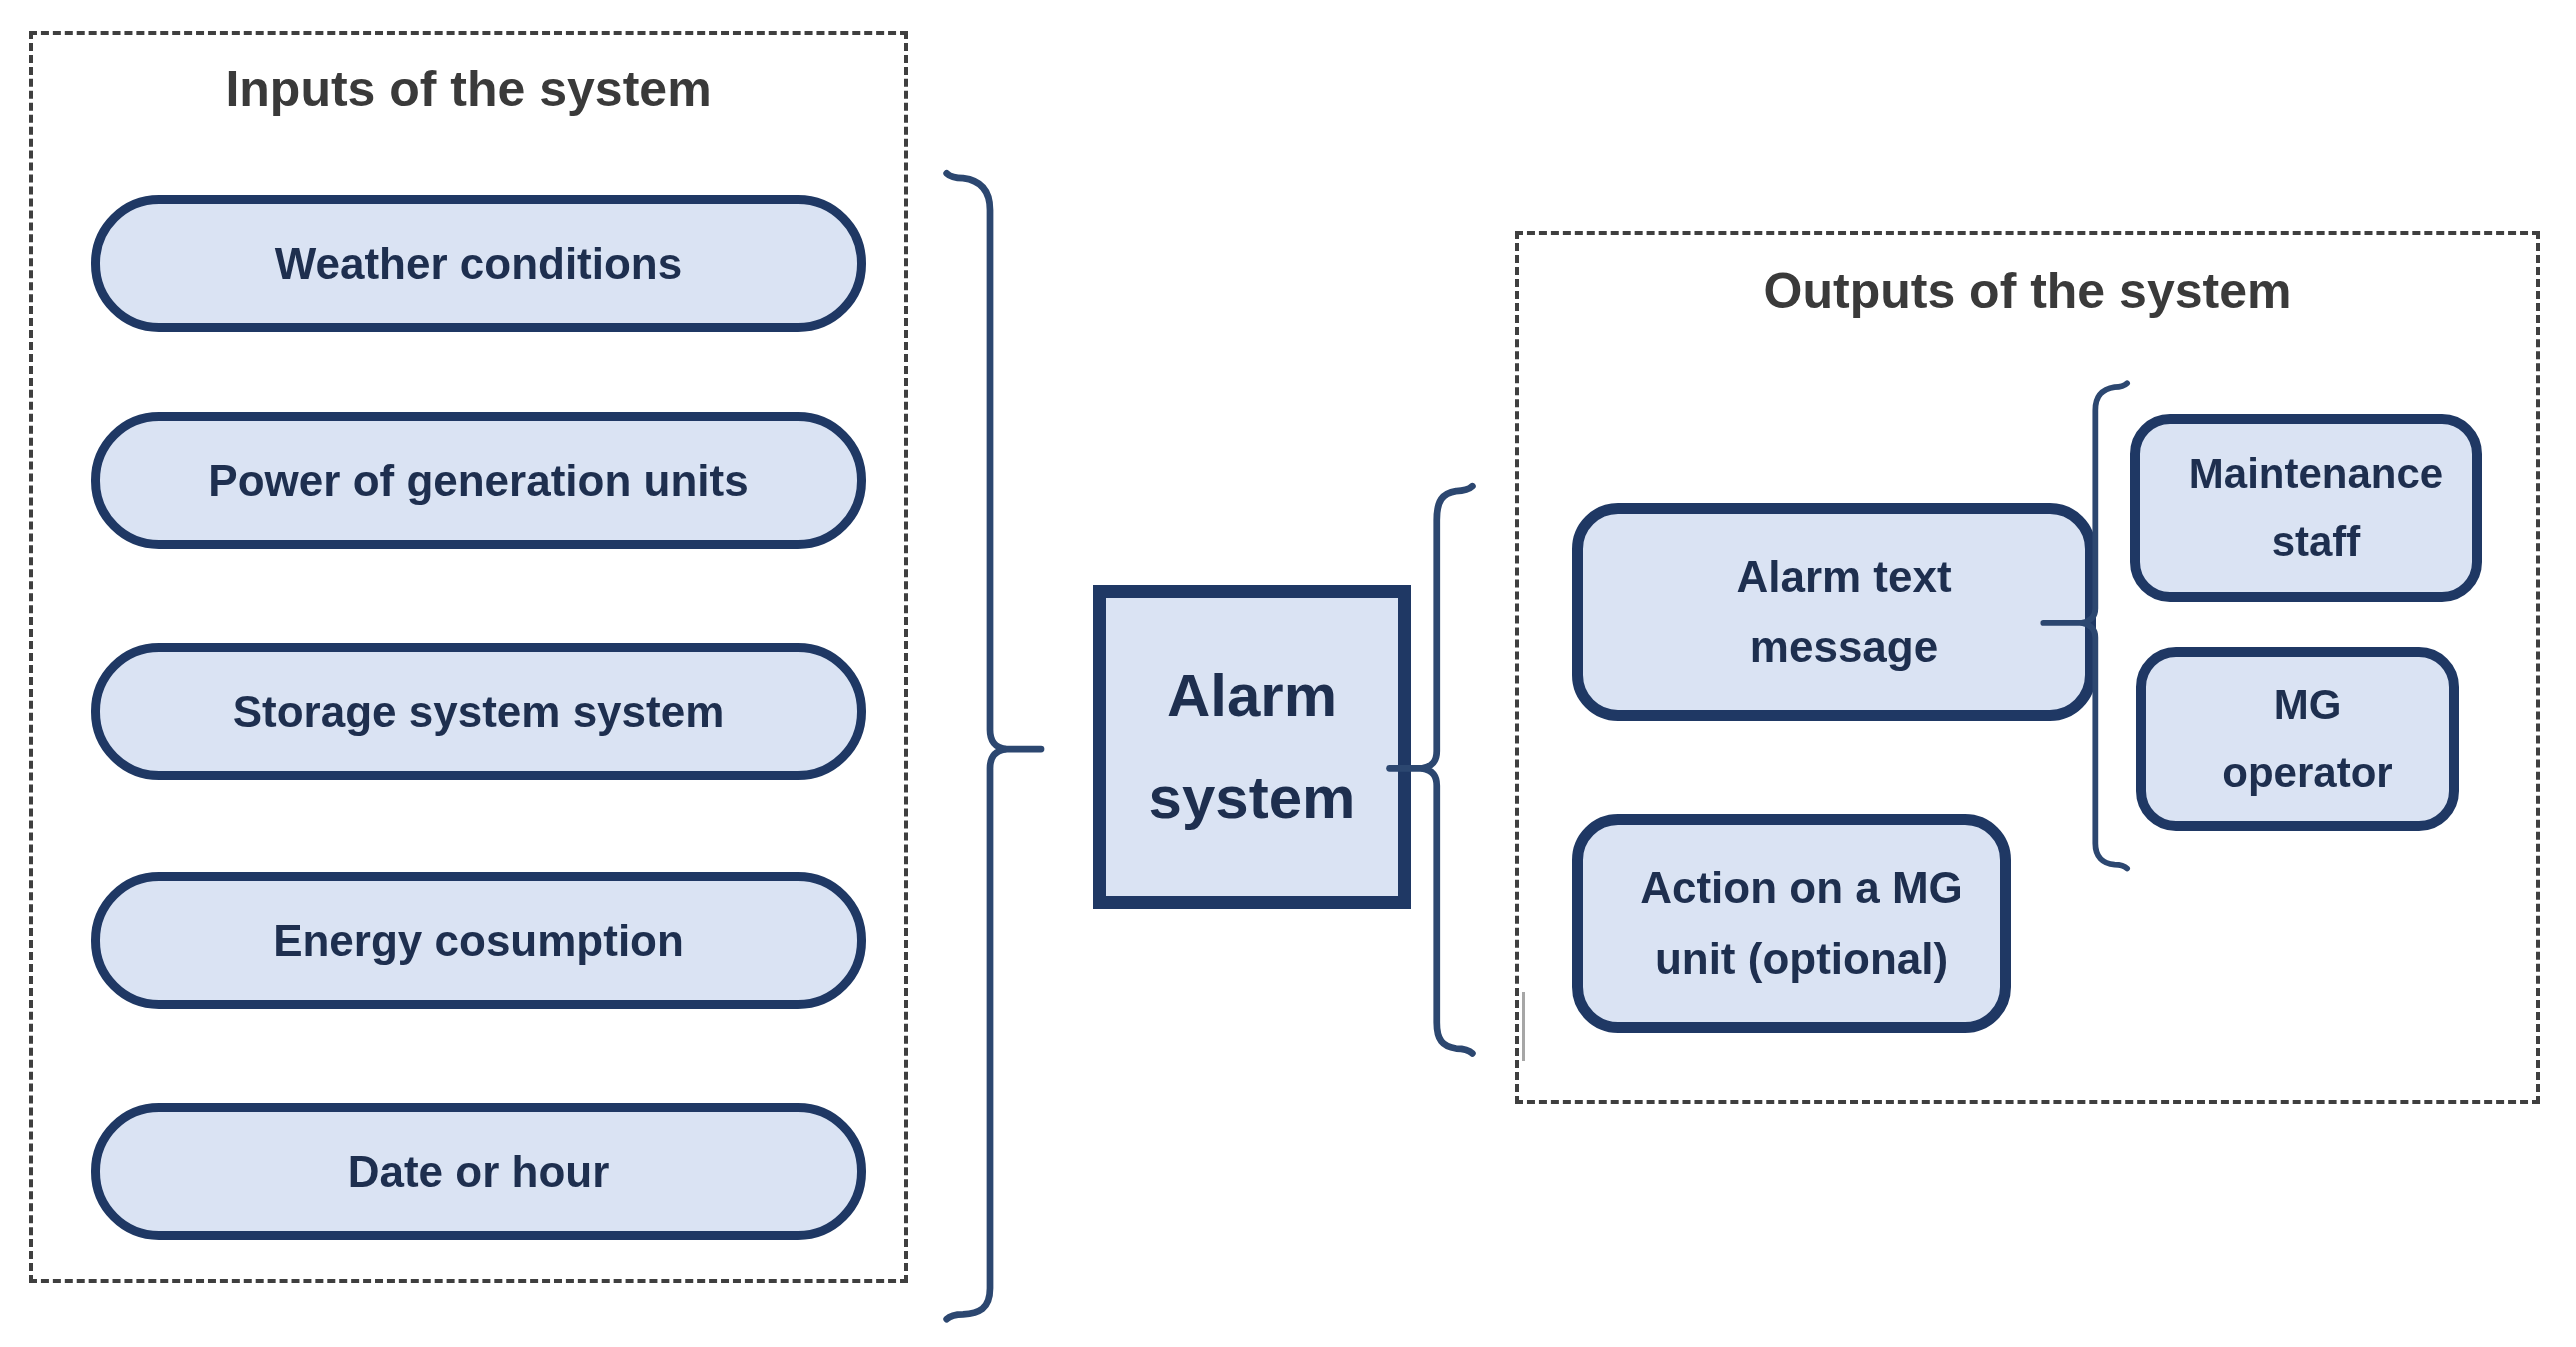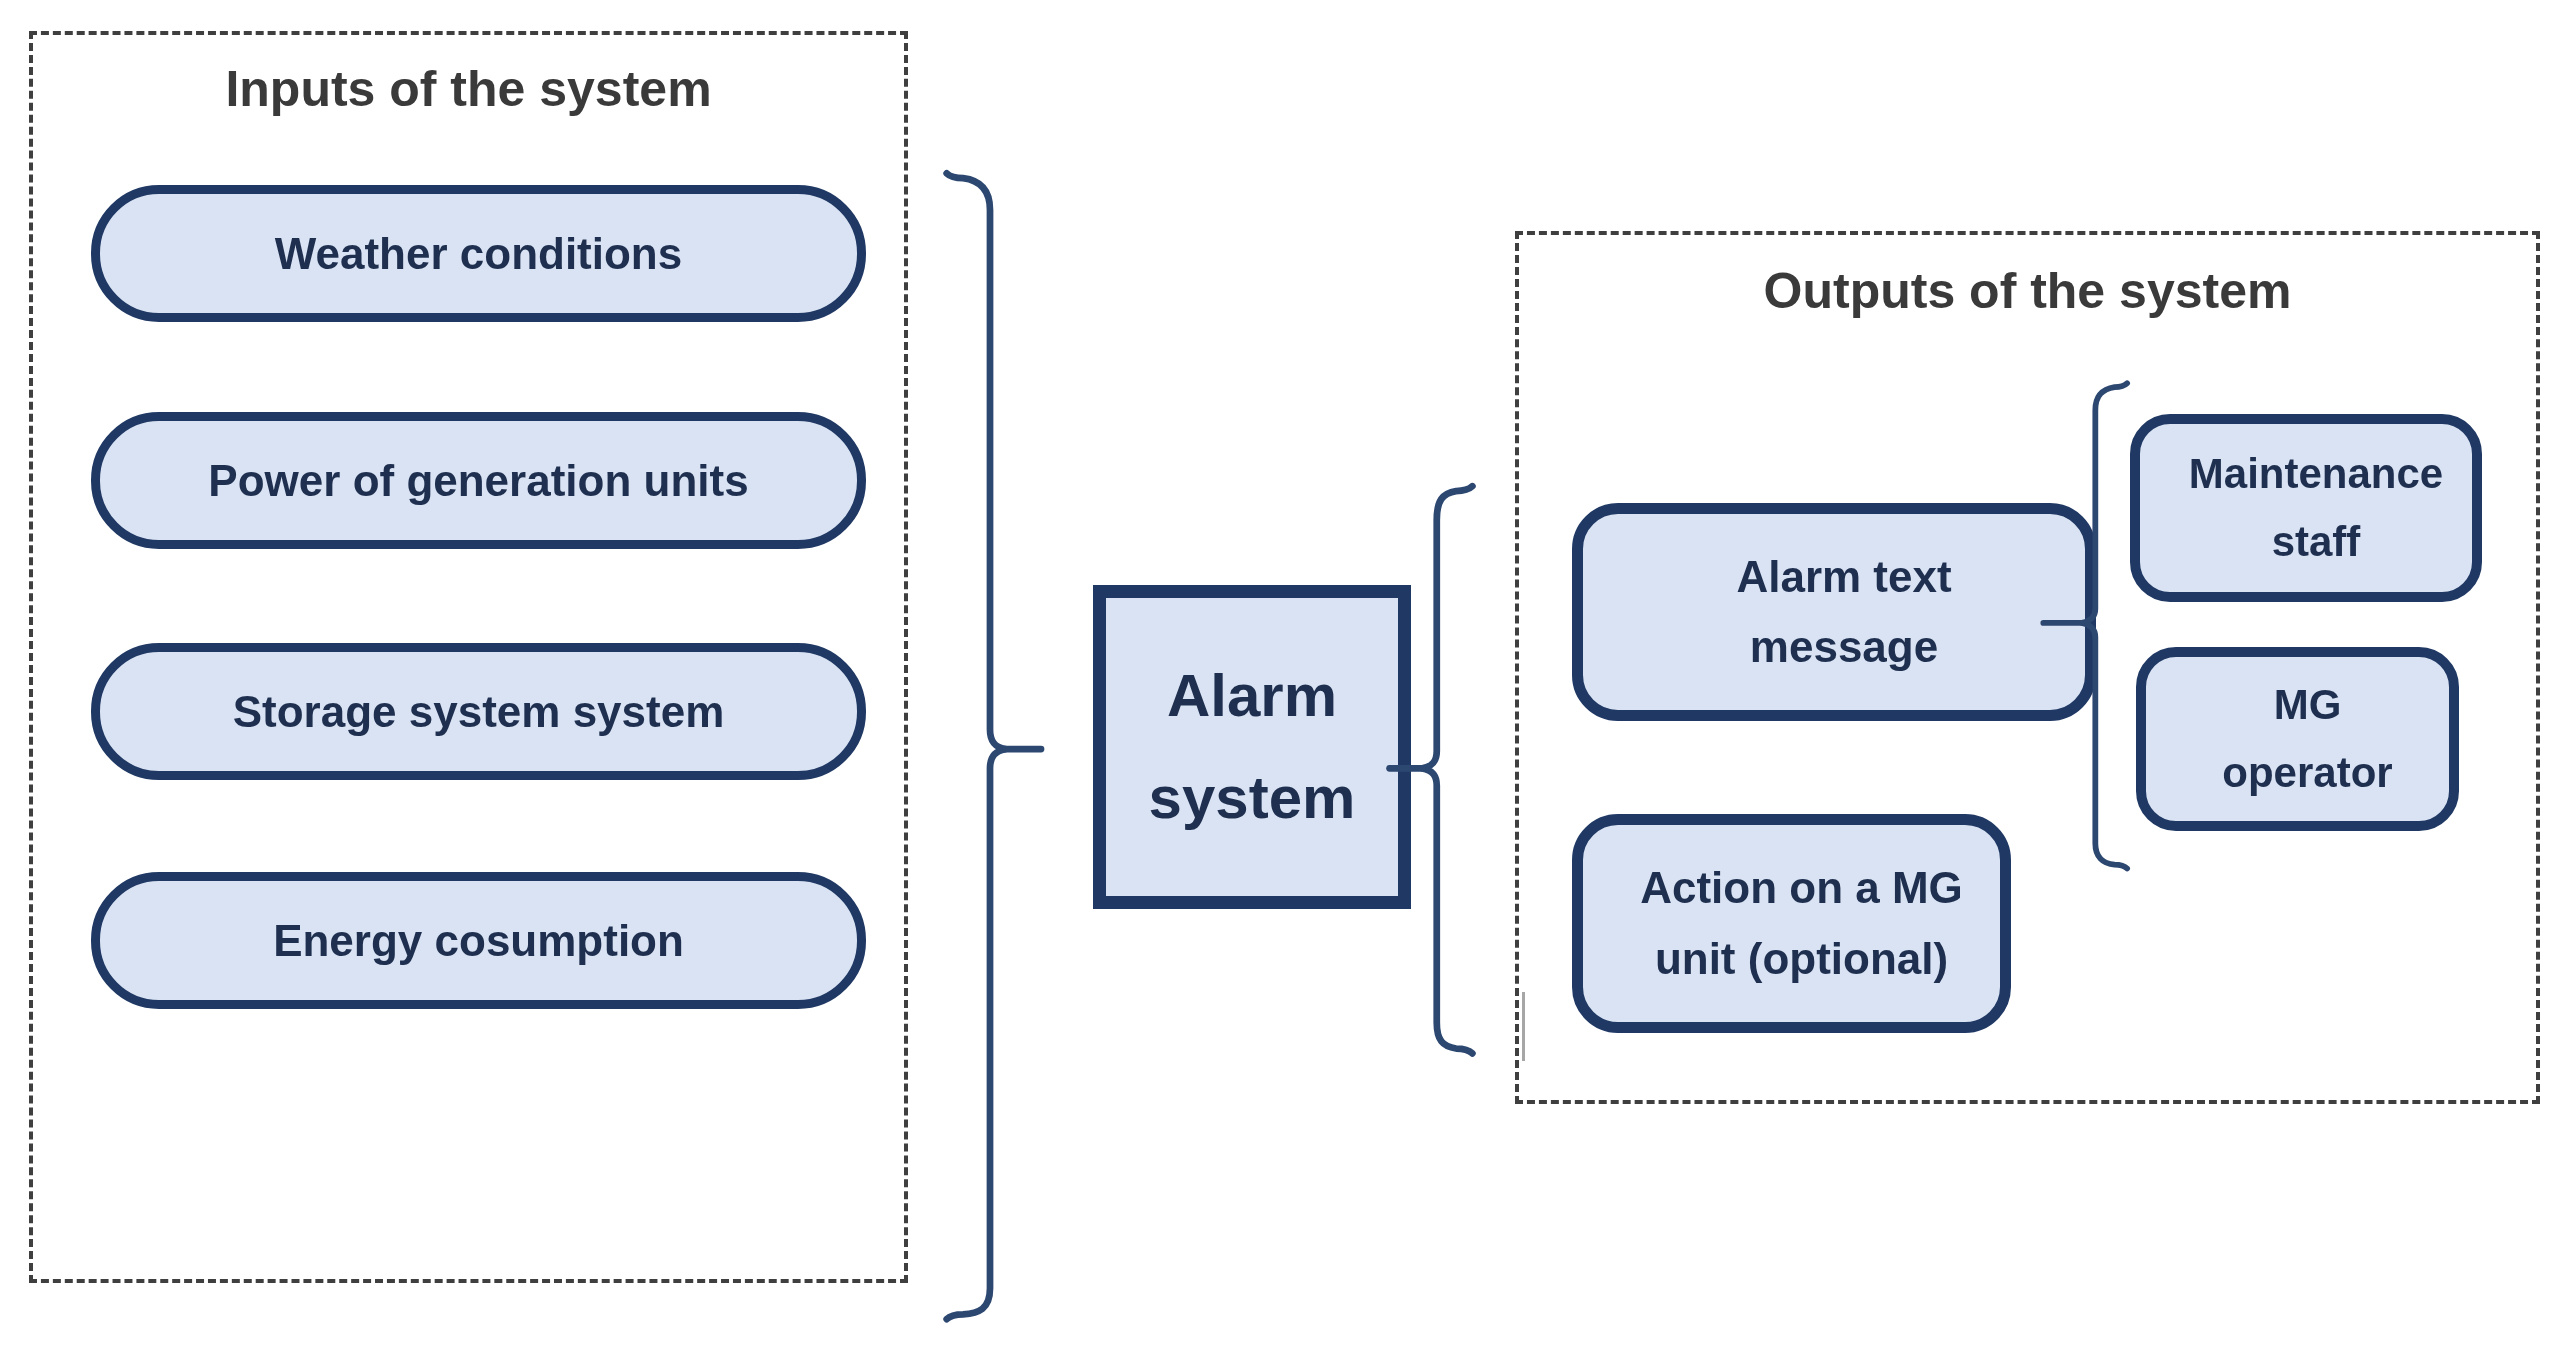--- a/index.html
+++ b/index.html
@@ -99,24 +99,25 @@
   }
 </style>
 </head>
 <body>
 
 <div class="canvas">
 
   <div class="dashed-panel" style="left:29px;top:31px;width:879px;height:1252px;"></div>
   <div class="panel-title" style="left:29px;top:60px;width:879px;">Inputs of the system</div>
 
-  <div class="pill" style="top:185px;text-align:center;">Weather conditions</div>
+  <div class="pill" style="top:195px;text-align:center;">Weather conditions</div>
   <div class="pill" style="top:412px;">Power of generation units</div>
   <div class="pill" style="top:643px;">Storage system system</div>
   <div class="pill" style="top:872px;">Energy cosumption</div>
+  <div class="pill" style="top:1103px;">Date or hour</div>
 
   <div class="alarm-box">Alarm
 system</div>
 
   <div class="dashed-panel" style="left:1515px;top:231px;width:1025px;height:873px;"></div>
   <div class="panel-title" style="left:1515px;top:262px;width:1025px;">Outputs of the system</div>
 
   <div class="rounded-box out-primary" style="top:503px;">Alarm text
 message</div>
   <div class="rounded-box out-primary" style="top:790px;width:439px;height:219px;margin-top:24px;">Action on a MG

